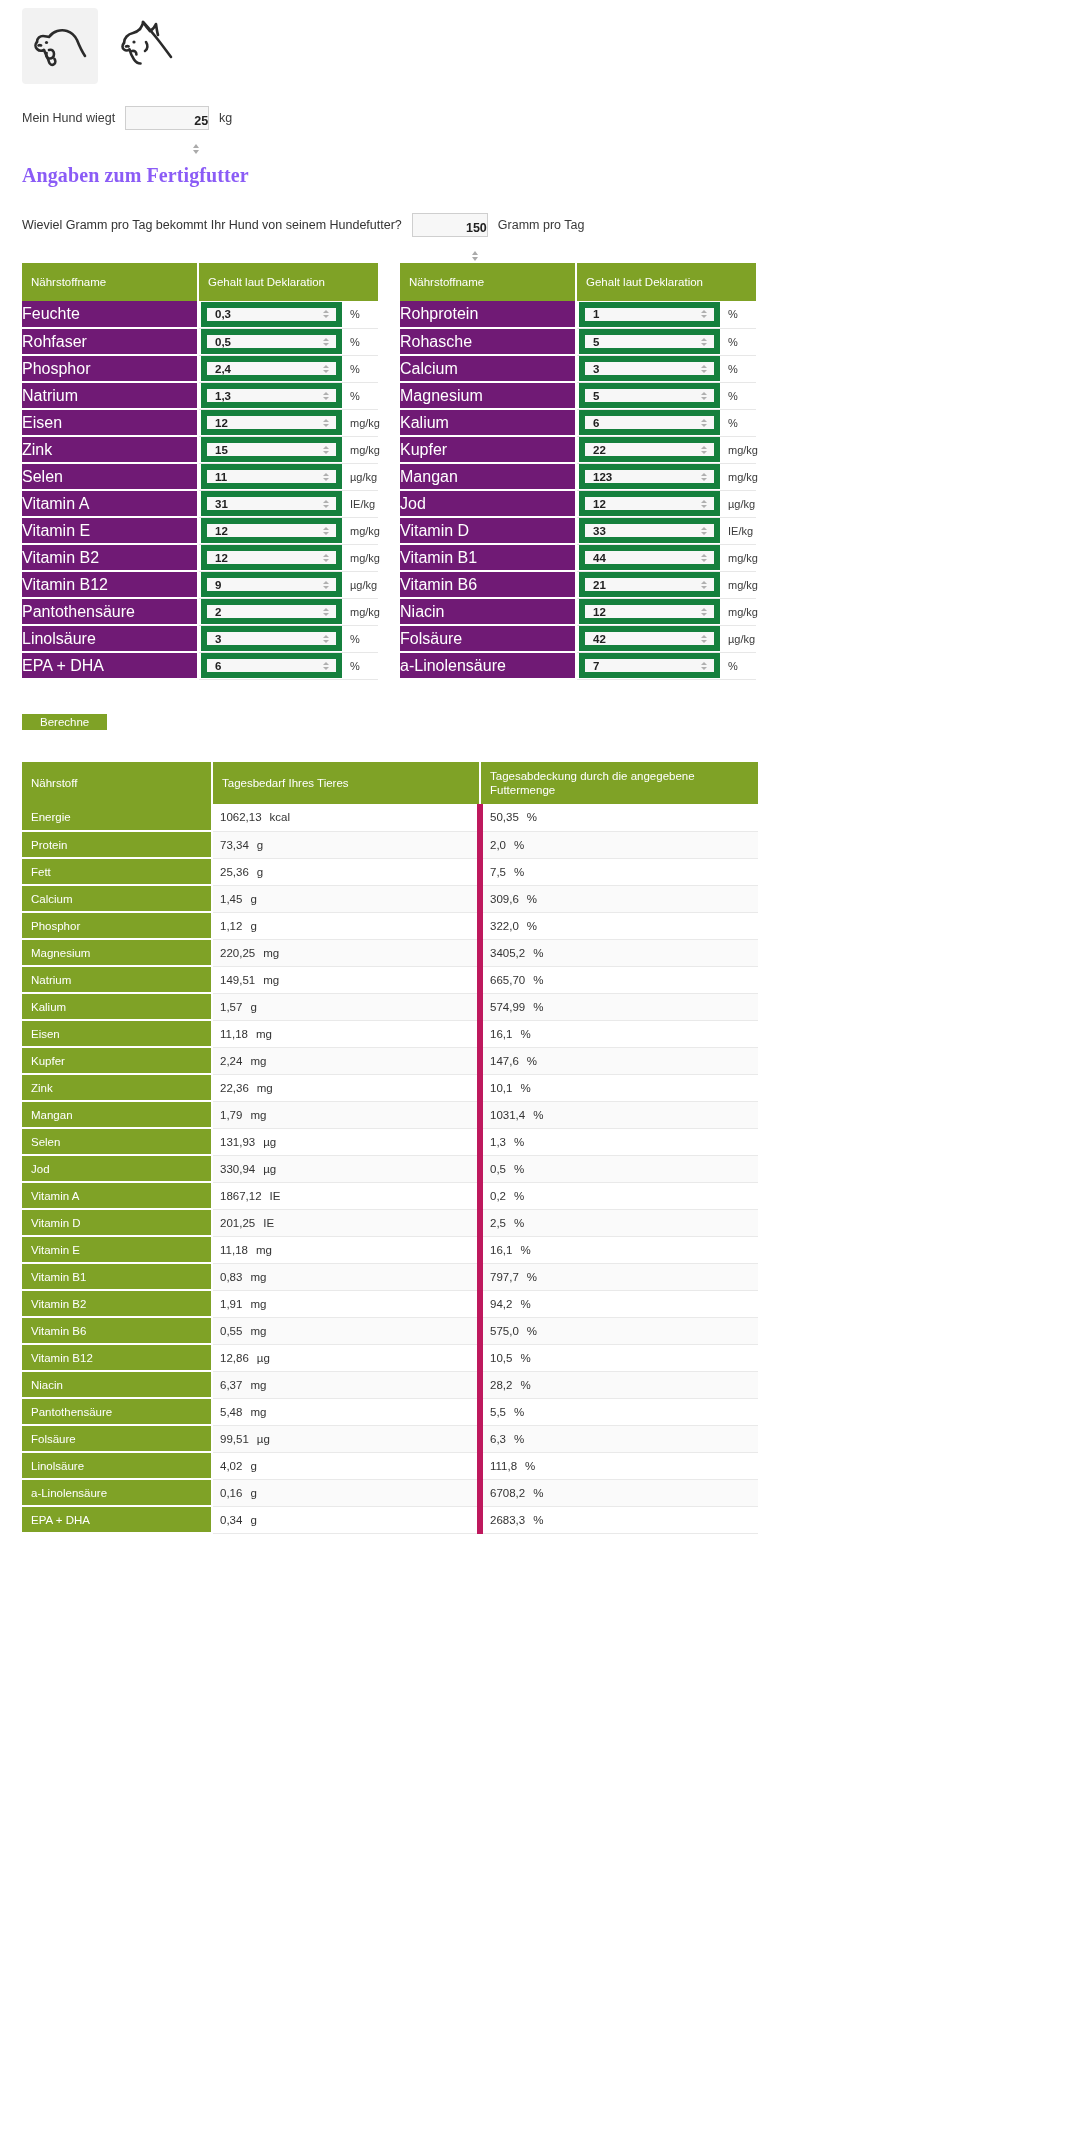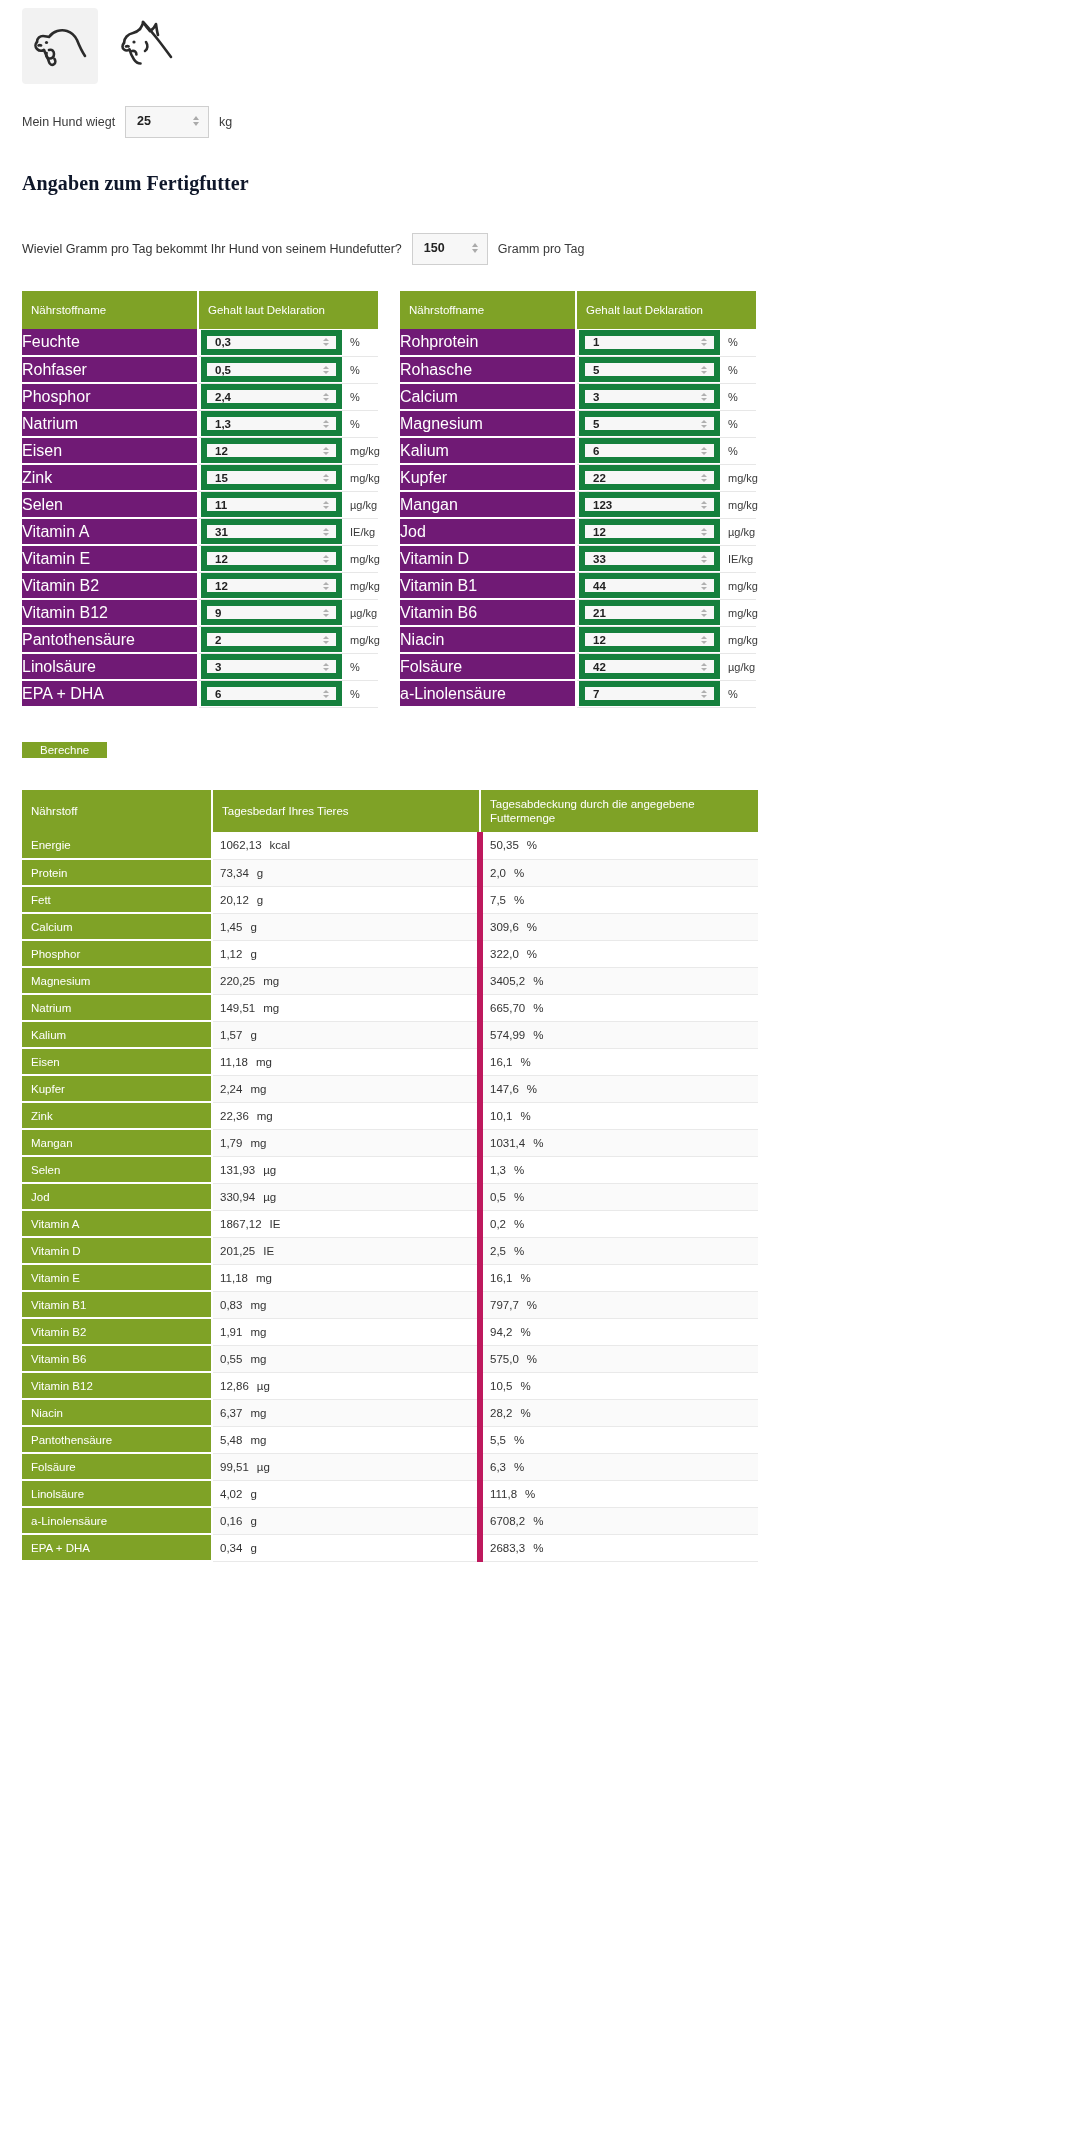--- a/index.html
+++ b/index.html
@@ -28,24 +28,25 @@
     display: flex; align-items: center; gap: 10px;
     padding: 22px 0 0 22px;
     font-size: 12.5px; color: #3a3a3a;
   }
   .weight-label { font-size: 12.5px; }
   .unit-text { font-size: 12.5px; color: #3a3a3a; }
 
   
   .numinput {
     position: relative;
-    display: inline-flex; align-items: flex-start;
+    display: inline-flex; align-items: flex-end;
     background: #f7f7f7;
     border: 1px solid #cfcfcf;
-    height: 32px;
+    height: 24px;
+    flex-direction: column;
   }
   .numinput .val {
     font-size: 12.5px; font-weight: bold; color: #222;
     padding-left: 11px; flex: 1 1 auto;
     line-height: 28px;
   }
   .numinput .spin {
     width: 16px; height: 28px;
     display: flex; flex-direction: column;
     align-items: center; justify-content: center;
@@ -56,24 +57,24 @@
     width: 0; height: 0;
     border-left: 3.5px solid transparent;
     border-right: 3.5px solid transparent;
   }
   .numinput .spin .up { border-bottom: 4px solid #aaa; margin-bottom: 2px; }
   .numinput .spin .dn { border-top: 4px solid #aaa; }
   .weight-input { width: 84px; }
 
   
   h2.section-title {
-    margin: 34px 0 12px 22px;
+    margin: 34px 0 0 22px;
     font-family: "Liberation Serif", serif;
     font-size: 20px; font-weight: bold;
-    color: #0f172a;
+    color: #8b5cf6;
     letter-spacing: 0.1px;
   }
 
   
   .grams-row {
     display: flex; align-items: center; gap: 10px;
     padding: 26px 0 0 22px;
     font-size: 12.5px;
   }
   .grams-input { width: 76px; }
@@ -686,21 +687,21 @@
             <td class="v"><span class="vnum">1062,13</span><span class="vunit">kcal</span></td>
             <td class="v"><span class="vnum">50,35</span><span class="vunit">%</span></td>
           </tr>
           <tr>
             <td class="nm">Protein</td>
             <td class="v"><span class="vnum">73,34</span><span class="vunit">g</span></td>
             <td class="v"><span class="vnum">2,0</span><span class="vunit">%</span></td>
           </tr>
           <tr>
             <td class="nm">Fett</td>
-            <td class="v"><span class="vnum">20,12</span><span class="vunit">g</span></td>
+            <td class="v"><span class="vnum">25,36</span><span class="vunit">g</span></td>
             <td class="v"><span class="vnum">7,5</span><span class="vunit">%</span></td>
           </tr>
           <tr>
             <td class="nm">Calcium</td>
             <td class="v"><span class="vnum">1,45</span><span class="vunit">g</span></td>
             <td class="v"><span class="vnum">309,6</span><span class="vunit">%</span></td>
           </tr>
           <tr>
             <td class="nm">Phosphor</td>
             <td class="v"><span class="vnum">1,12</span><span class="vunit">g</span></td>

